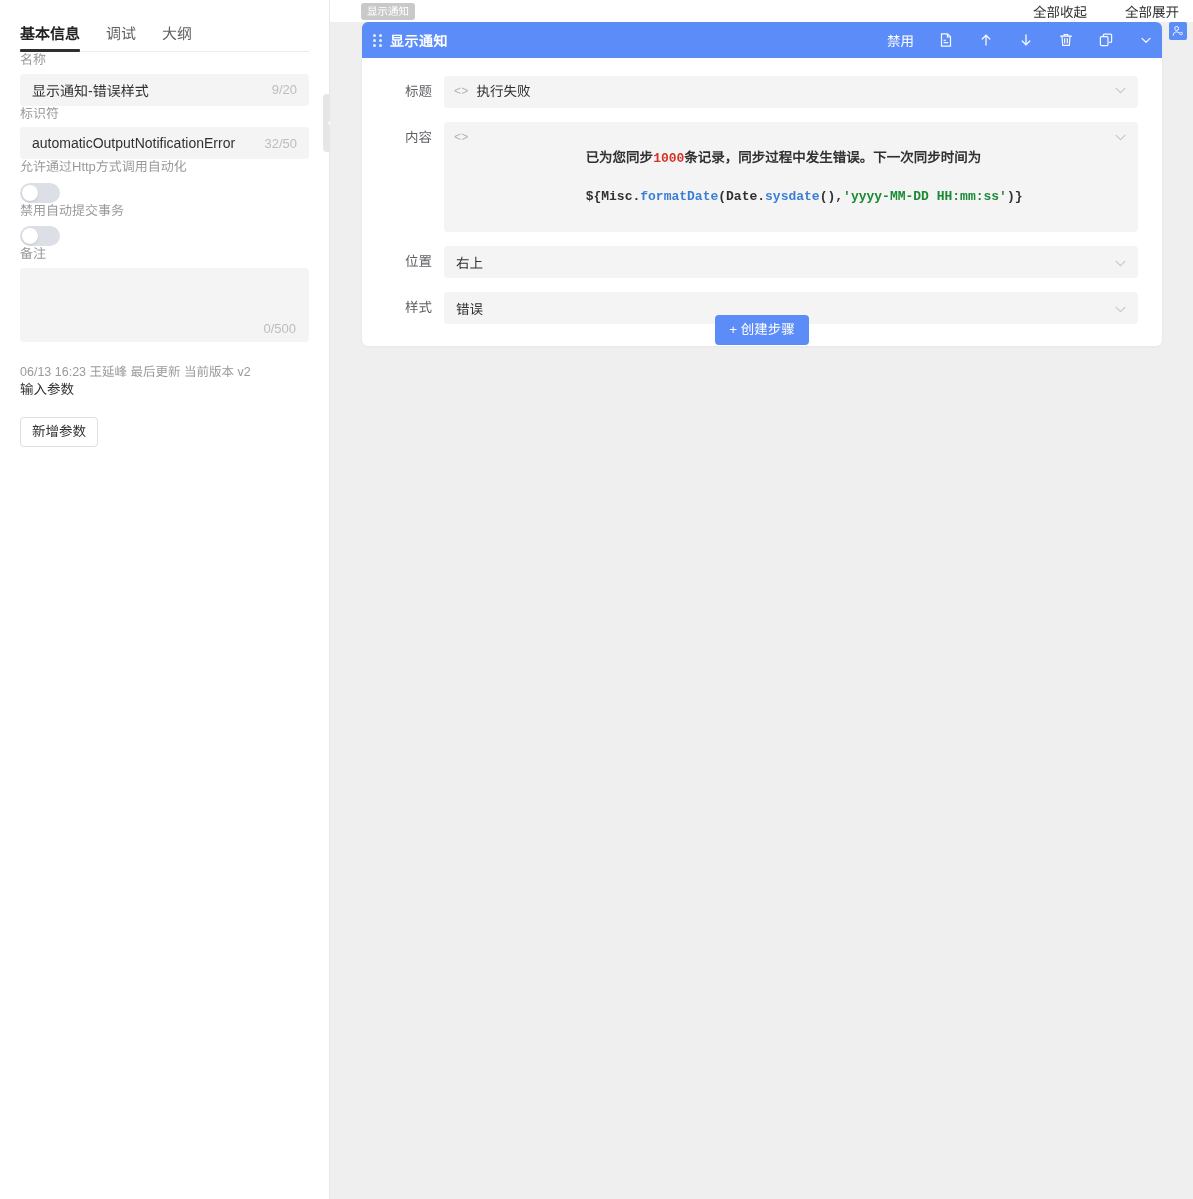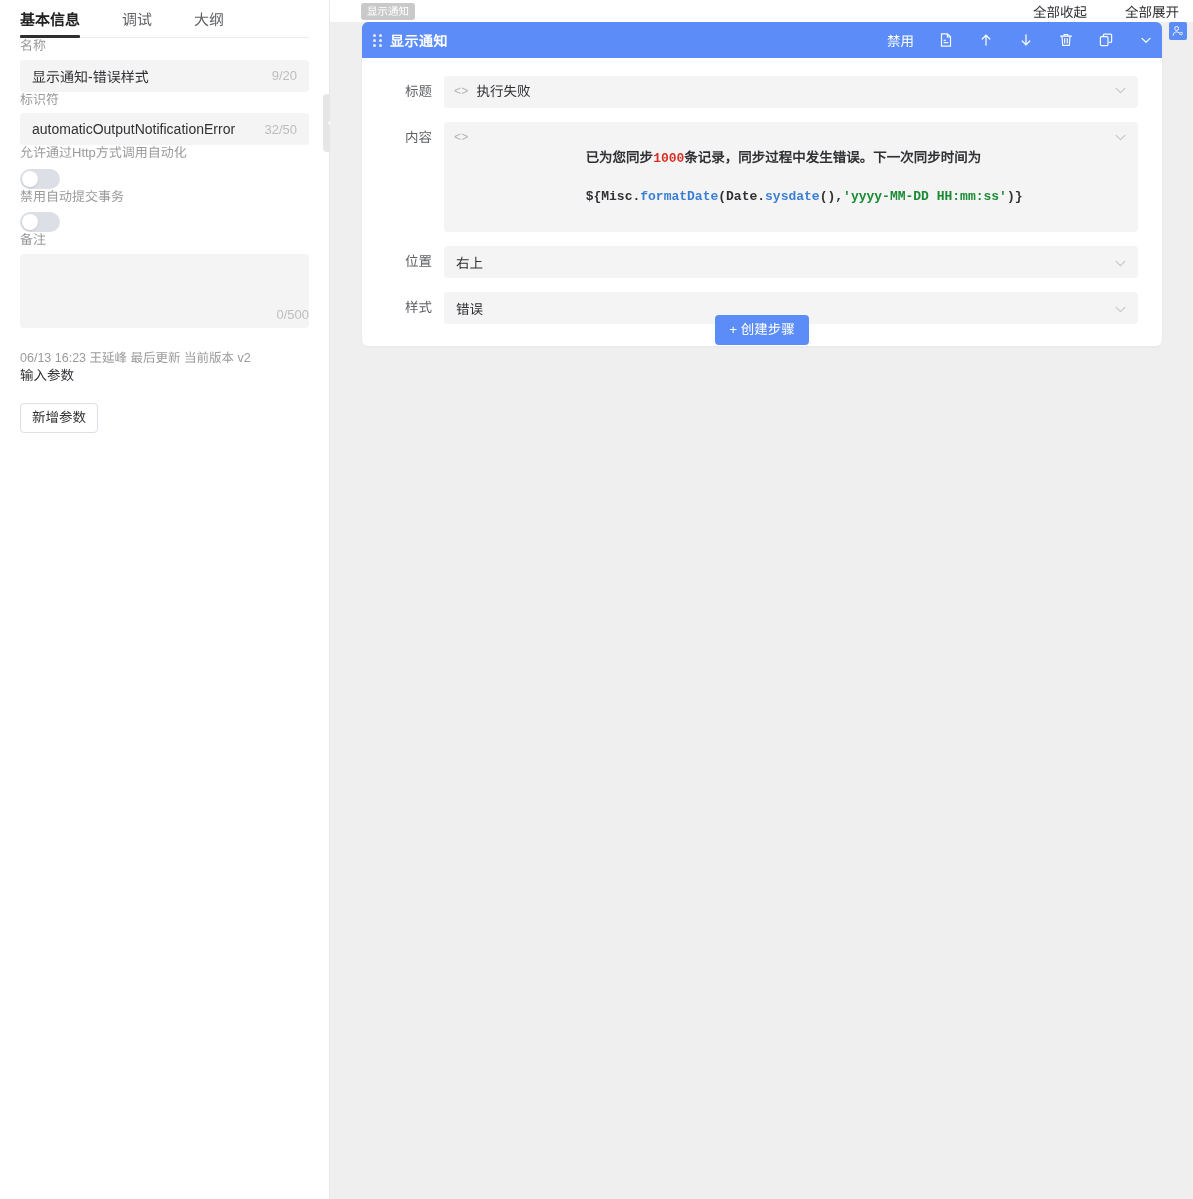--- a/index.html
+++ b/index.html
@@ -17,21 +17,21 @@
   .sidebar {
     width: 330px; height: 1199px;
     background: #ffffff;
     border-right: 1px solid #e8e8e8;
     position: relative;
     flex: 0 0 330px;
     padding: 0 20px;
   }
   .tabbar {
     display: flex; align-items: flex-end;
-    height: 38px; gap: 42px;
+    height: 52px; gap: 26px;
     border-bottom: 1px solid #ececec;
     position: relative;
   }
   .tab {
     font-size: 15px; color: #606266; padding-bottom: 10px;
     cursor: pointer; position: relative; line-height: 1;
   }
   .tab.active { color: #222; font-weight: bold; }
   .tab.active::after {
     content: ""; position: absolute; left: 0; right: 0; bottom: -1px;
@@ -60,21 +60,21 @@
     width: 16px; height: 16px; border-radius: 50%;
     background: #ffffff; box-shadow: 0 1px 2px rgba(0,0,0,.12);
   }
 
   .textarea-box {
     height: 74px; background: #f4f4f5; border-radius: 4px;
     position: relative; cursor: text; padding: 8px 12px;
     font-size: 14px; color: #303133;
   }
   .textarea-box .ta-counter {
-    position: absolute; right: 0; bottom: 6px;
+    position: absolute; right: 13px; bottom: 6px;
     font-size: 13px; color: #bdbdbd;
   }
 
   .meta-line {
     margin-top: 22px; font-size: 12.5px; color: #9a9a9a; line-height: 1.35;
   }
   .params-title { font-size: 13.5px; color: #303133; line-height: 1.35; }
 
   .param-table { margin-top: 10px; }
   .param-head {

